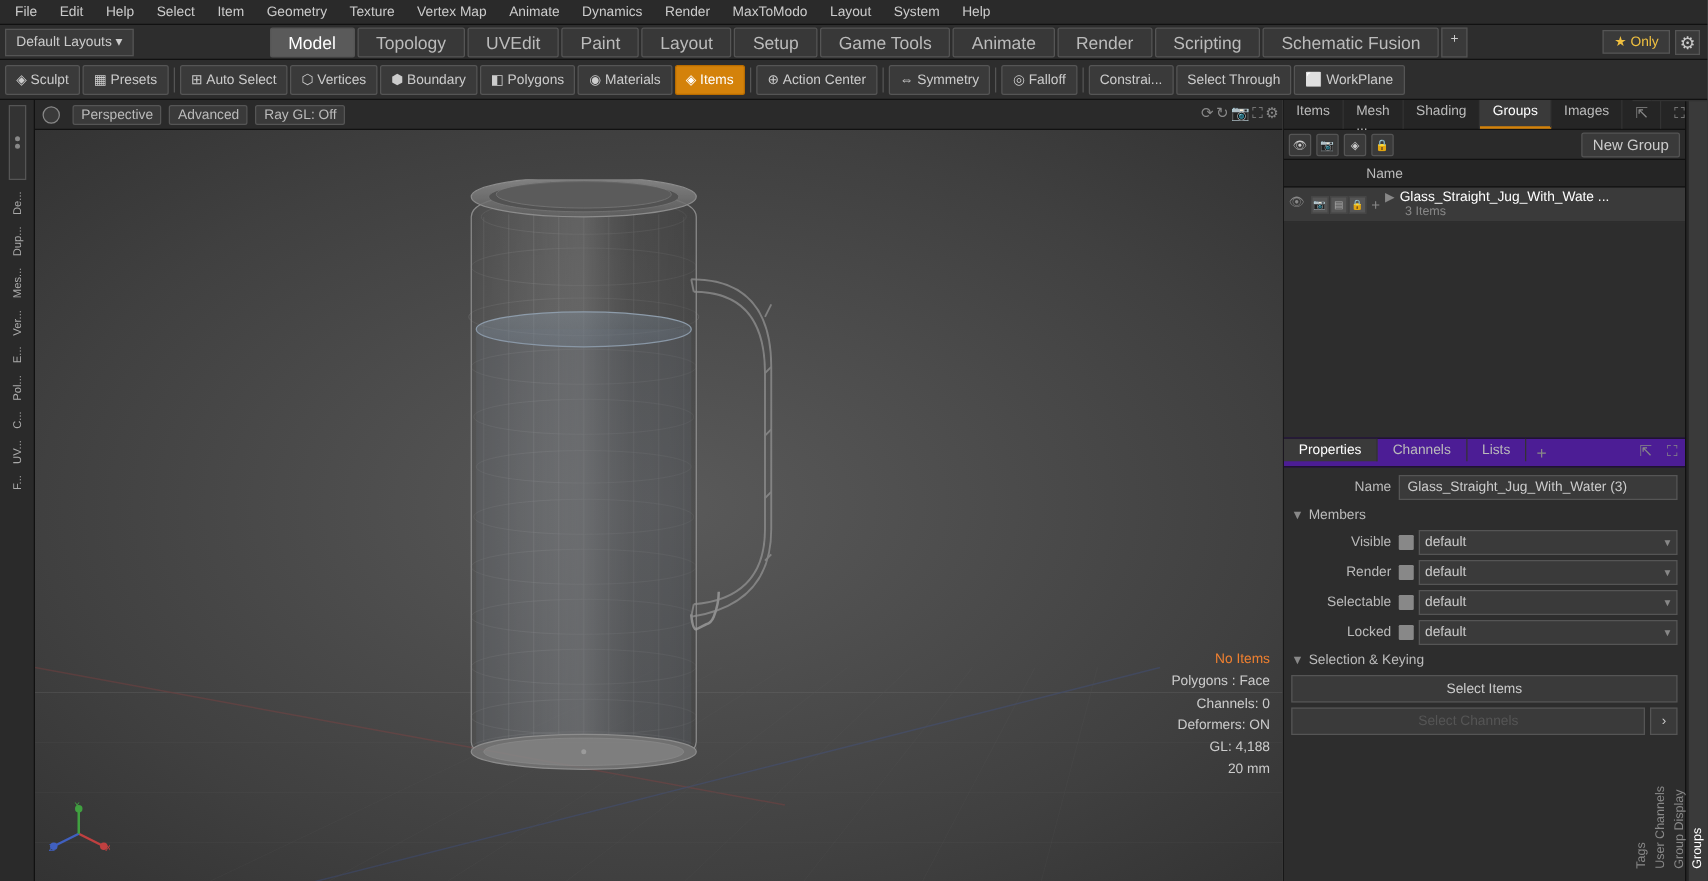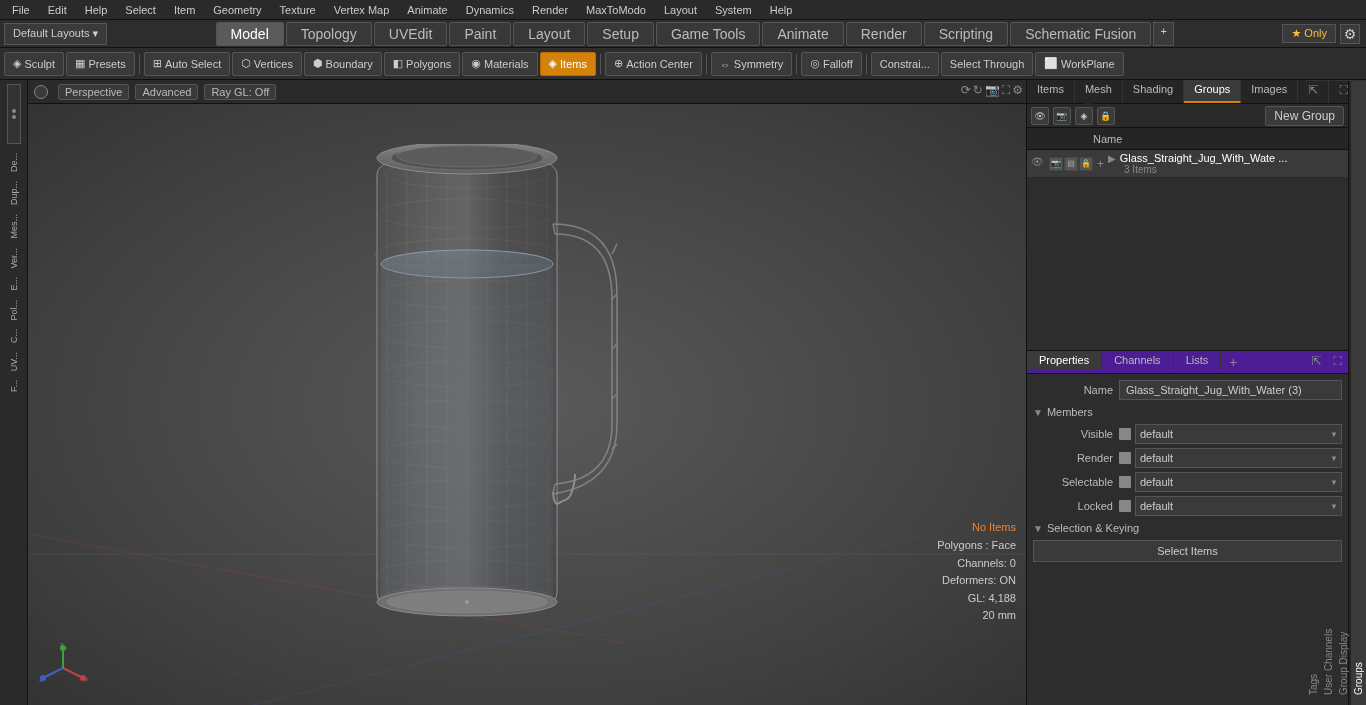--- a/index.html
+++ b/index.html
@@ -490,20 +490,24 @@
 
           <div class="prop-section-header" style="margin-top:6px;">
             <span class="arrow">▼</span>
             <span>Selection &amp; Keying</span>
           </div>
 
 
           <div style="display:flex;gap:4px;margin-bottom:4px;">
             <button class="sel-btn">Select Items</button>
           </div>
+          <div style="display:flex;gap:4px;">
+            <button class="sel-btn disabled">Select Channels</button>
+            <button class="sel-arrow-btn">›</button>
+          </div>
         </div>
       </div>
     </div>
 
     <div id="right-vtabs" style="width:18px;background:#252525;border-left:1px solid #111;display:flex;flex-direction:column;">
       <div class="right-vtab active" style="writing-mode:vertical-rl;transform:rotate(180deg);color:#fff;font-size:10px;padding:10px 2px;cursor:pointer;border-bottom:1px solid #333;background:#3a3a3a;">Groups</div>
       <div class="right-vtab" style="writing-mode:vertical-rl;transform:rotate(180deg);color:#888;font-size:10px;padding:10px 2px;cursor:pointer;border-bottom:1px solid #333;">Group Display</div>
       <div class="right-vtab" style="writing-mode:vertical-rl;transform:rotate(180deg);color:#888;font-size:10px;padding:10px 2px;cursor:pointer;border-bottom:1px solid #333;">User Channels</div>
       <div class="right-vtab" style="writing-mode:vertical-rl;transform:rotate(180deg);color:#888;font-size:10px;padding:10px 2px;cursor:pointer;">Tags</div>
     </div>

